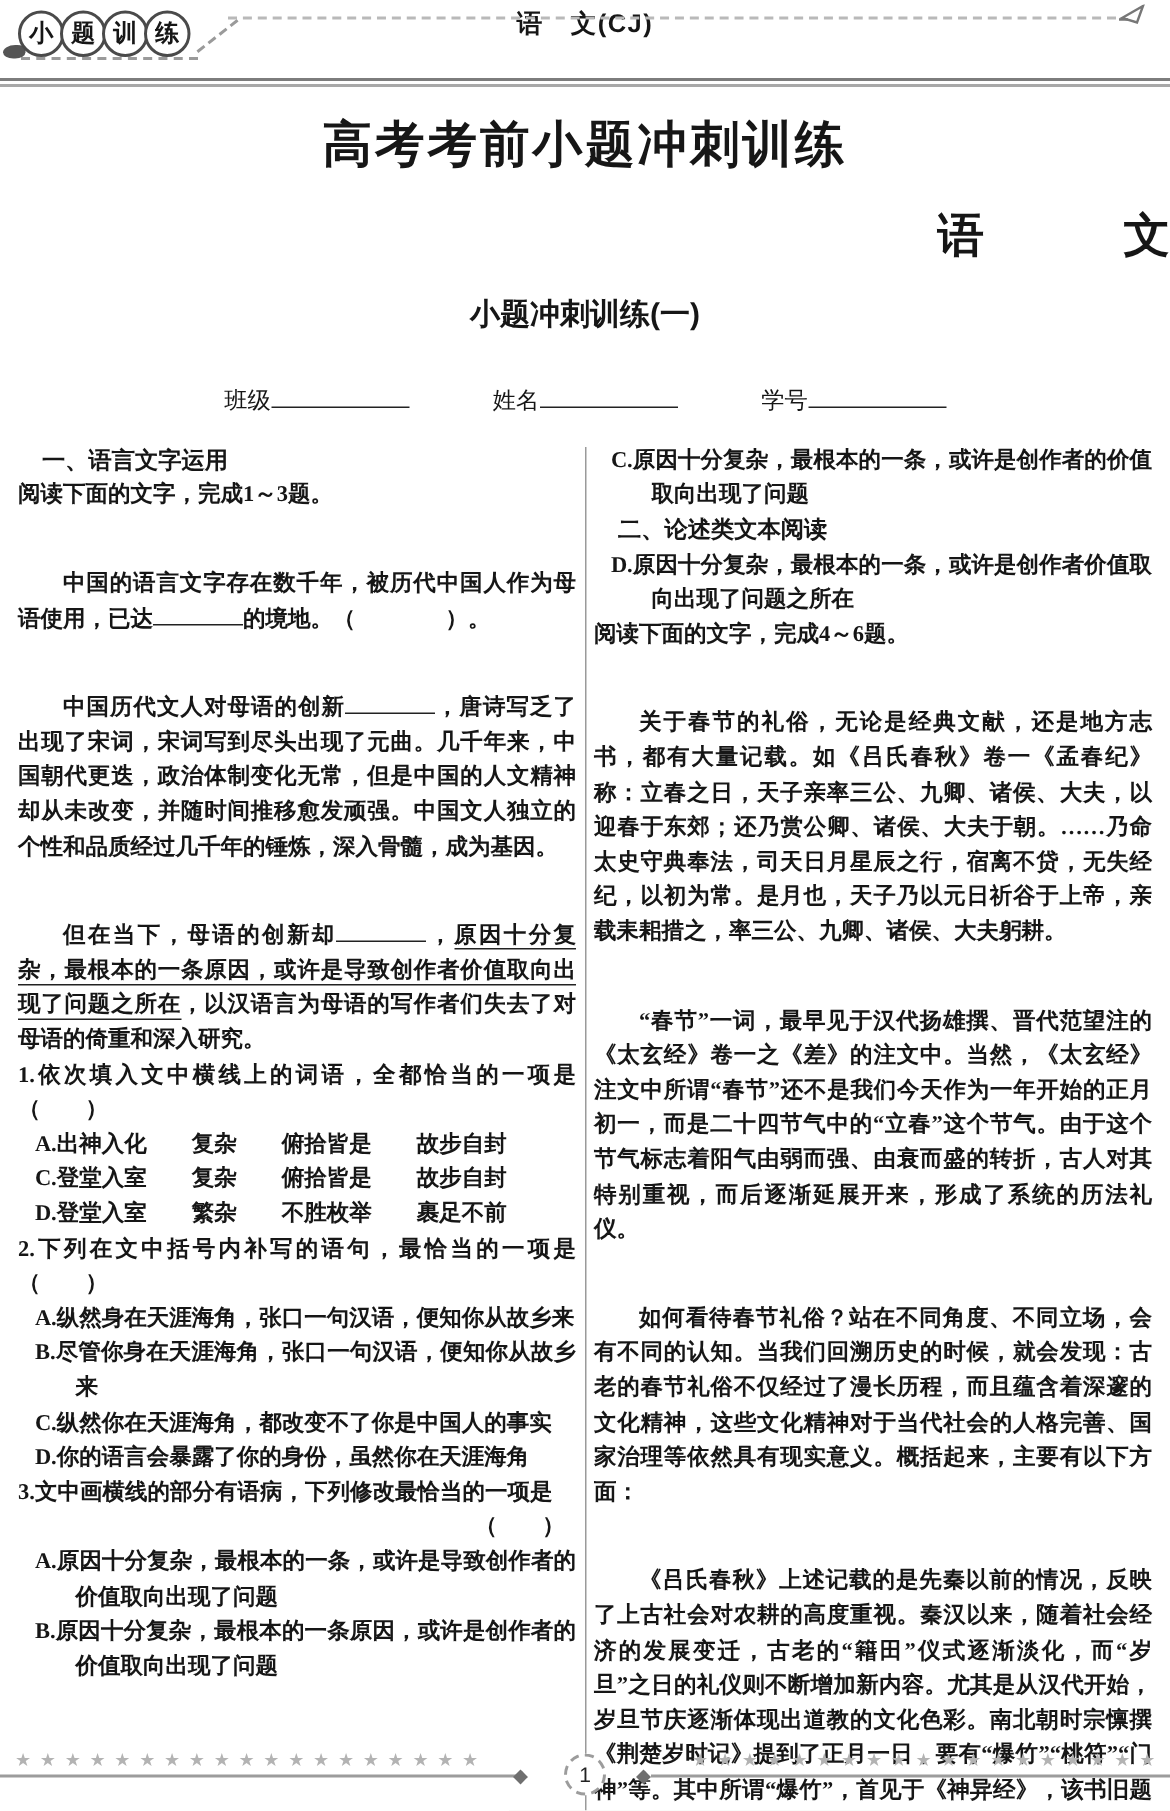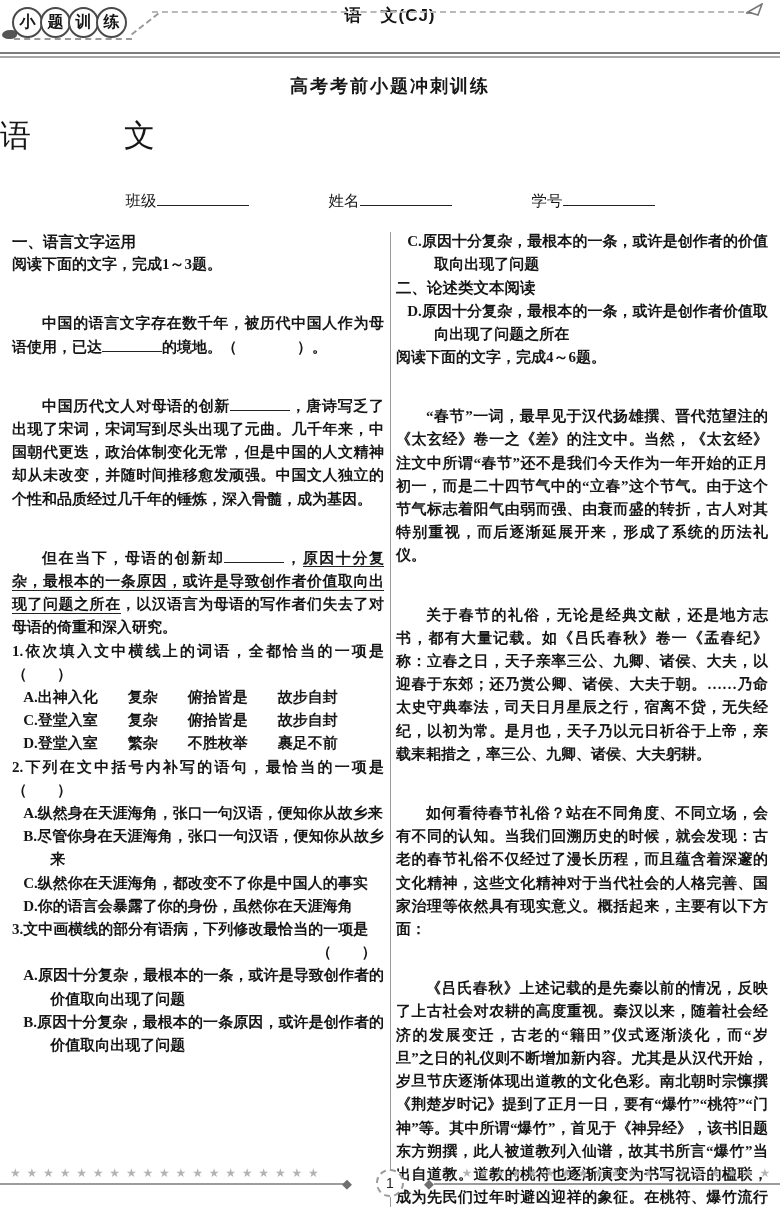--- a/index.html
+++ b/index.html
@@ -25,33 +25,33 @@
   .dash-diag{position:absolute;left:128px;top:23px;width:34px;border-top:2px dashed #9a9a9a;transform:rotate(-38deg);}
   .top-dash{position:absolute;left:152px;top:11px;width:592px;border-top:2px dashed #b9b9b9;}
   .hand-icon{position:absolute;left:2px;top:30px;width:15px;height:9px;background:#555;border-radius:60% 40% 50% 50%;}
   .pencil-icon{position:absolute;right:12px;top:3px;}
   .hdr-subject{
     text-align:center;padding-top:4px;
     font-family:"Liberation Sans", sans-serif;font-weight:bold;font-size:17px;letter-spacing:1px;
   }
   .double-rule{height:2px;border-top:2px solid #7d7d7d;border-bottom:2px solid #a8a8a8;margin:6px 0 0;}
   
-  .t-main{text-align:center;font-weight:bold;font-size:18px;margin:16px 0 0;letter-spacing:2px;}
-  .t-subject{text-align:left;font-weight:normal;font-size:31px;margin:17px 0 0;}
+  .t-main{text-align:center;font-weight:bold;font-size:33px;margin:16px 0 0;letter-spacing:2px;}
+  .t-subject{text-align:right;font-weight:bold;font-size:31px;margin:17px 0 0;}
   .t-section{text-align:center;font-family:"Liberation Sans", sans-serif;font-weight:bold;font-size:20px;margin:18px 0 0;}
   
-  .info{margin:34px 0 0;display:flex;justify-content:center;gap:80px;font-size:15.5px;}
+  .info{margin:34px 0 0;display:flex;justify-content:center;gap:56px;font-size:15.5px;}
   .info .grp{white-space:nowrap;}
   .u-blank{display:inline-block;width:92px;height:3px;border-bottom:1.3px solid #222;}
   
   .columns{display:flex;margin:18px 0 0;padding:0 12px;align-items:stretch;}
   .col{width:372px;font-size:15px;line-height:23.2px;text-align:justify;}
   .col-divider{width:1px;background:#9a9a9a;margin:2px 5px 0 6px;}
   .blk{margin:0;font-weight:bold;}
-  .blk.heading{font-family:Liberation Sans, sans-serif;font-weight:bold;font-size:15.5px;}
+  .blk.heading{font-family:Liberation Sans, sans-serif;font-weight:bold;font-size:15.5px;margin-left:16px;}
   .blk.para{text-indent:2em;margin-top:36px;}
   .blk.option{padding-left:2.55em;text-indent:-1.8em;}
   .blk.bracket{text-align:right;padding-right:0.5em;}
   .blank{display:inline-block;width:60px;height:3px;border-bottom:1.2px solid #222;}
   .uline{border-bottom:1px solid #222;padding-bottom:0.5px;}
   
   .footer{position:absolute;left:0;bottom:6px;width:780px;height:36px;font-size:12px;}
   .stars{position:absolute;top:1px;color:#b3b3b3;letter-spacing:5.8px;white-space:nowrap;}
   .stars.sl{left:10px;}
   .stars.sr{right:4px;}
@@ -89,20 +89,21 @@
         <path d="M2 9 L16 1 L12 12 Z" fill="none" stroke="#777" stroke-width="1.6"></path>
         <path d="M0 10 L6 10" stroke="#777" stroke-width="1.6"></path>
       </svg>
     </span>
     <div class="hdr-subject">语　文(CJ)</div>
   </div>
   <div class="double-rule"></div>
 
   <div class="t-main">高考考前小题冲刺训练</div>
   <div class="t-subject">语　　　文</div>
+  <div class="t-section">小题冲刺训练(一)</div>
 
   <div class="info">
     <span class="grp"><span>班级</span><span class="u-blank"></span></span>
     <span class="grp"><span>姓名</span><span class="u-blank"></span></span>
     <span class="grp"><span>学号</span><span class="u-blank"></span></span>
   </div>
 
   <div class="columns">
     <div class="col" id="col-left">
         <div class="blk heading">一、语言文字运用</div>
@@ -123,22 +124,22 @@
         <div class="blk bracket">（　　）</div>
         <div class="blk option">A.原因十分复杂，最根本的一条，或许是导致创作者的价值取向出现了问题</div>
         <div class="blk option">B.原因十分复杂，最根本的一条原因，或许是创作者的价值取向出现了问题</div>
       </div>
     <div class="col-divider"></div>
     <div class="col" id="col-right">
         <div class="blk option">C.原因十分复杂，最根本的一条，或许是创作者的价值取向出现了问题</div>
         <div class="blk heading">二、论述类文本阅读</div>
         <div class="blk option">D.原因十分复杂，最根本的一条，或许是创作者价值取向出现了问题之所在</div>
         <div class="blk lead">阅读下面的文字，完成4～6题。</div>
+        <div class="blk para">关于春节的礼俗，无论是经典文献，还是地方志书，都有大量记载。如《吕氏春秋》卷一《孟春纪》称：立春之日，天子亲率三公、九卿、诸侯、大夫，以迎春于东郊；还乃赏公卿、诸侯、大夫于朝。……乃命太史守典奉法，司天日月星辰之行，宿离不贷，无失经纪，以初为常。是月也，天子乃以元日祈谷于上帝，亲载耒耜措之，率三公、九卿、诸侯、大夫躬耕。</div>
         <div class="blk para">“春节”一词，最早见于汉代扬雄撰、晋代范望注的《太玄经》卷一之《差》的注文中。当然，《太玄经》注文中所谓“春节”还不是我们今天作为一年开始的正月初一，而是二十四节气中的“立春”这个节气。由于这个节气标志着阳气由弱而强、由衰而盛的转折，古人对其特别重视，而后逐渐延展开来，形成了系统的历法礼仪。</div>
-        <div class="blk para">关于春节的礼俗，无论是经典文献，还是地方志书，都有大量记载。如《吕氏春秋》卷一《孟春纪》称：立春之日，天子亲率三公、九卿、诸侯、大夫，以迎春于东郊；还乃赏公卿、诸侯、大夫于朝。……乃命太史守典奉法，司天日月星辰之行，宿离不贷，无失经纪，以初为常。是月也，天子乃以元日祈谷于上帝，亲载耒耜措之，率三公、九卿、诸侯、大夫躬耕。</div>
         <div class="blk para">如何看待春节礼俗？站在不同角度、不同立场，会有不同的认知。当我们回溯历史的时候，就会发现：古老的春节礼俗不仅经过了漫长历程，而且蕴含着深邃的文化精神，这些文化精神对于当代社会的人格完善、国家治理等依然具有现实意义。概括起来，主要有以下方面：</div>
         <div class="blk para">《吕氏春秋》上述记载的是先秦以前的情况，反映了上古社会对农耕的高度重视。秦汉以来，随着社会经济的发展变迁，古老的“籍田”仪式逐渐淡化，而“岁旦”之日的礼仪则不断增加新内容。尤其是从汉代开始，岁旦节庆逐渐体现出道教的文化色彩。南北朝时宗懔撰《荆楚岁时记》提到了正月一日，要有“爆竹”“桃符”“门神”等。其中所谓“爆竹”，首见于《神异经》，该书旧题东方朔撰，此人被道教列入仙谱，故其书所言“爆竹”当出自道教。道教的桃符也逐渐演变为书写祝语的楹联，成为先民们过年时避凶迎祥的象征。在桃符、爆竹流行的过程中，承袭于远古的灶神信仰、玉皇大帝信仰以及体现“天地水”崇拜的“三官信仰”也在民间社会扎根。</div>
         <div class="blk para">感恩。上古时代，天子为什么要率领百官到郊外去祭拜天地？因为天地生养万物，万物就是衣食父母，人通</div>
       </div>
   </div>
 
   <div class="footer">
     <span class="stars sl">★★★★★★★★★★★★★★★★★★★</span>
     <span class="stars sr">★★★★★★★★★★★★★★★★★★★</span>
     <div class="f-line ll"></div>

